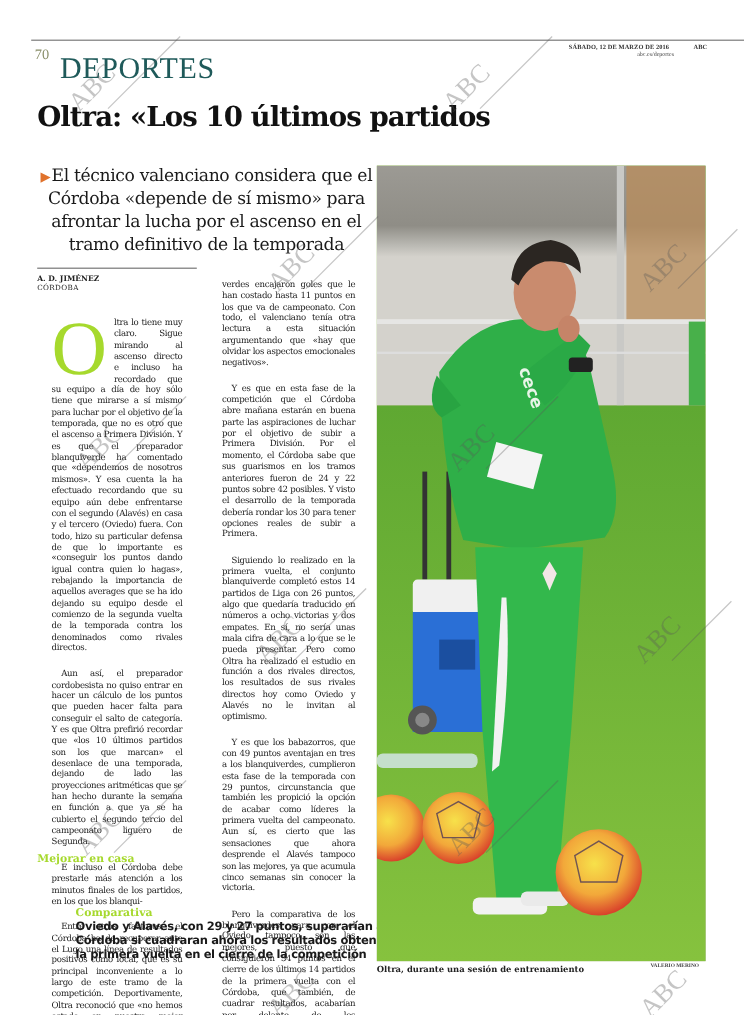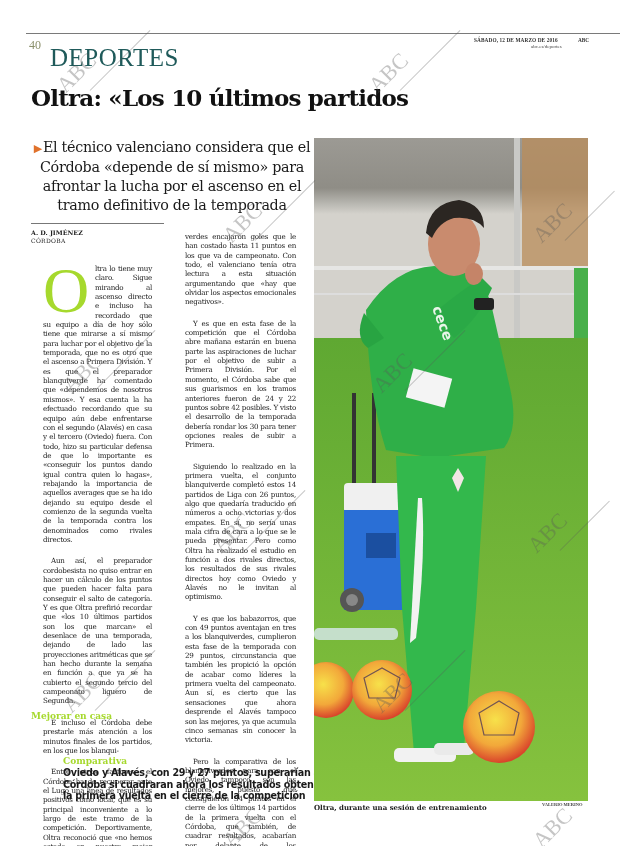--- a/index.html
+++ b/index.html
@@ -40,21 +40,21 @@
   .caption { position:absolute; left:314px; top:803px; font-family:"DejaVu Serif", serif; font-size:7px; font-weight:bold; color:#222; }
   .credit { position:absolute; left:542px; top:802px; font-family:"Liberation Serif", serif; font-size:4.5px; font-weight:bold; color:#444; }
 
   .wm { position:absolute; font-family:"Liberation Serif", serif; font-size:22px; color:rgba(90,90,90,0.35); transform:rotate(-45deg); pointer-events:none; }
   .wm-line { position:absolute; height:1px; background:rgba(90,90,90,0.35); transform-origin:left center; transform:rotate(-45deg); pointer-events:none; }
 </style>
 </head>
 <body>
 
 <div class="top-rule"></div>
-<div class="page-num">40</div>
+<div class="page-num">70</div>
 <div class="section">DEPORTES</div>
 <div class="dateline">SÁBADO, 12 DE MARZO DE 2016</div>
 <div class="abc-small">ABC</div>
 <div class="web">abc.es/deportes</div>
 
 <h1 class="headline">Oltra: «Los 10 últimos partidos</h1>
 
 <div class="subhead">
   <span class="bullet">▶</span><span>El técnico valenciano considera que el Córdoba «depende de sí mismo» para afrontar la lucha por el ascenso en el tramo definitivo de la temporada</span>
 </div>

